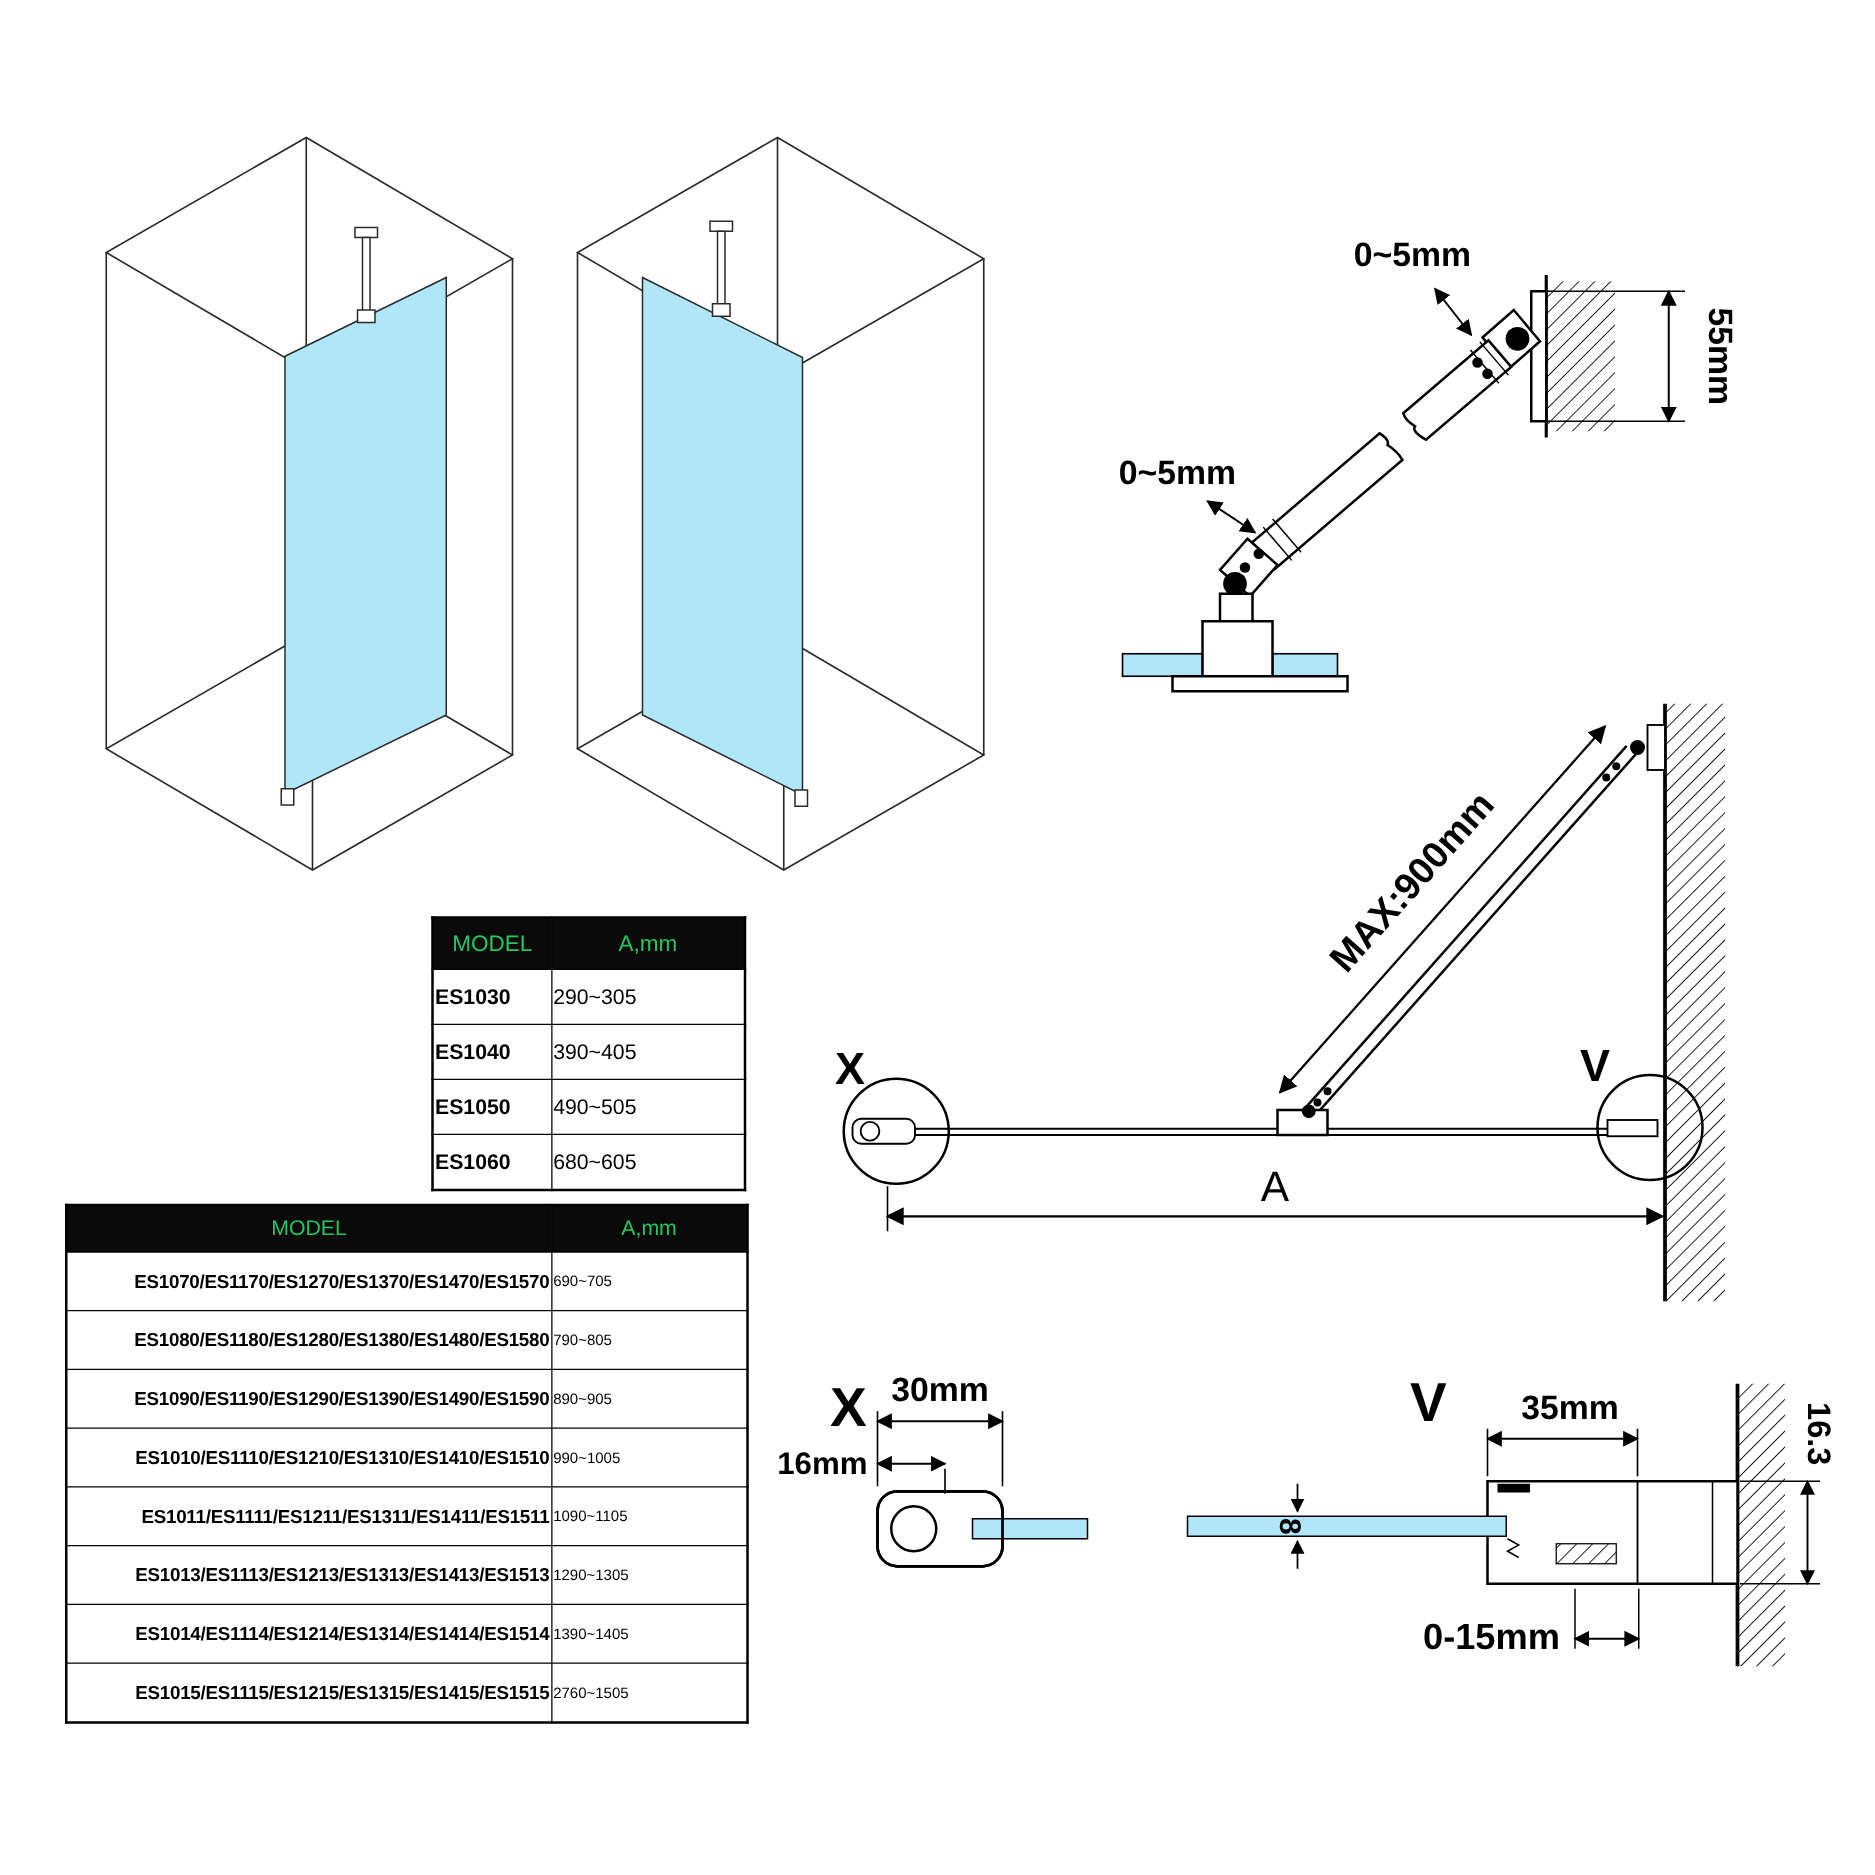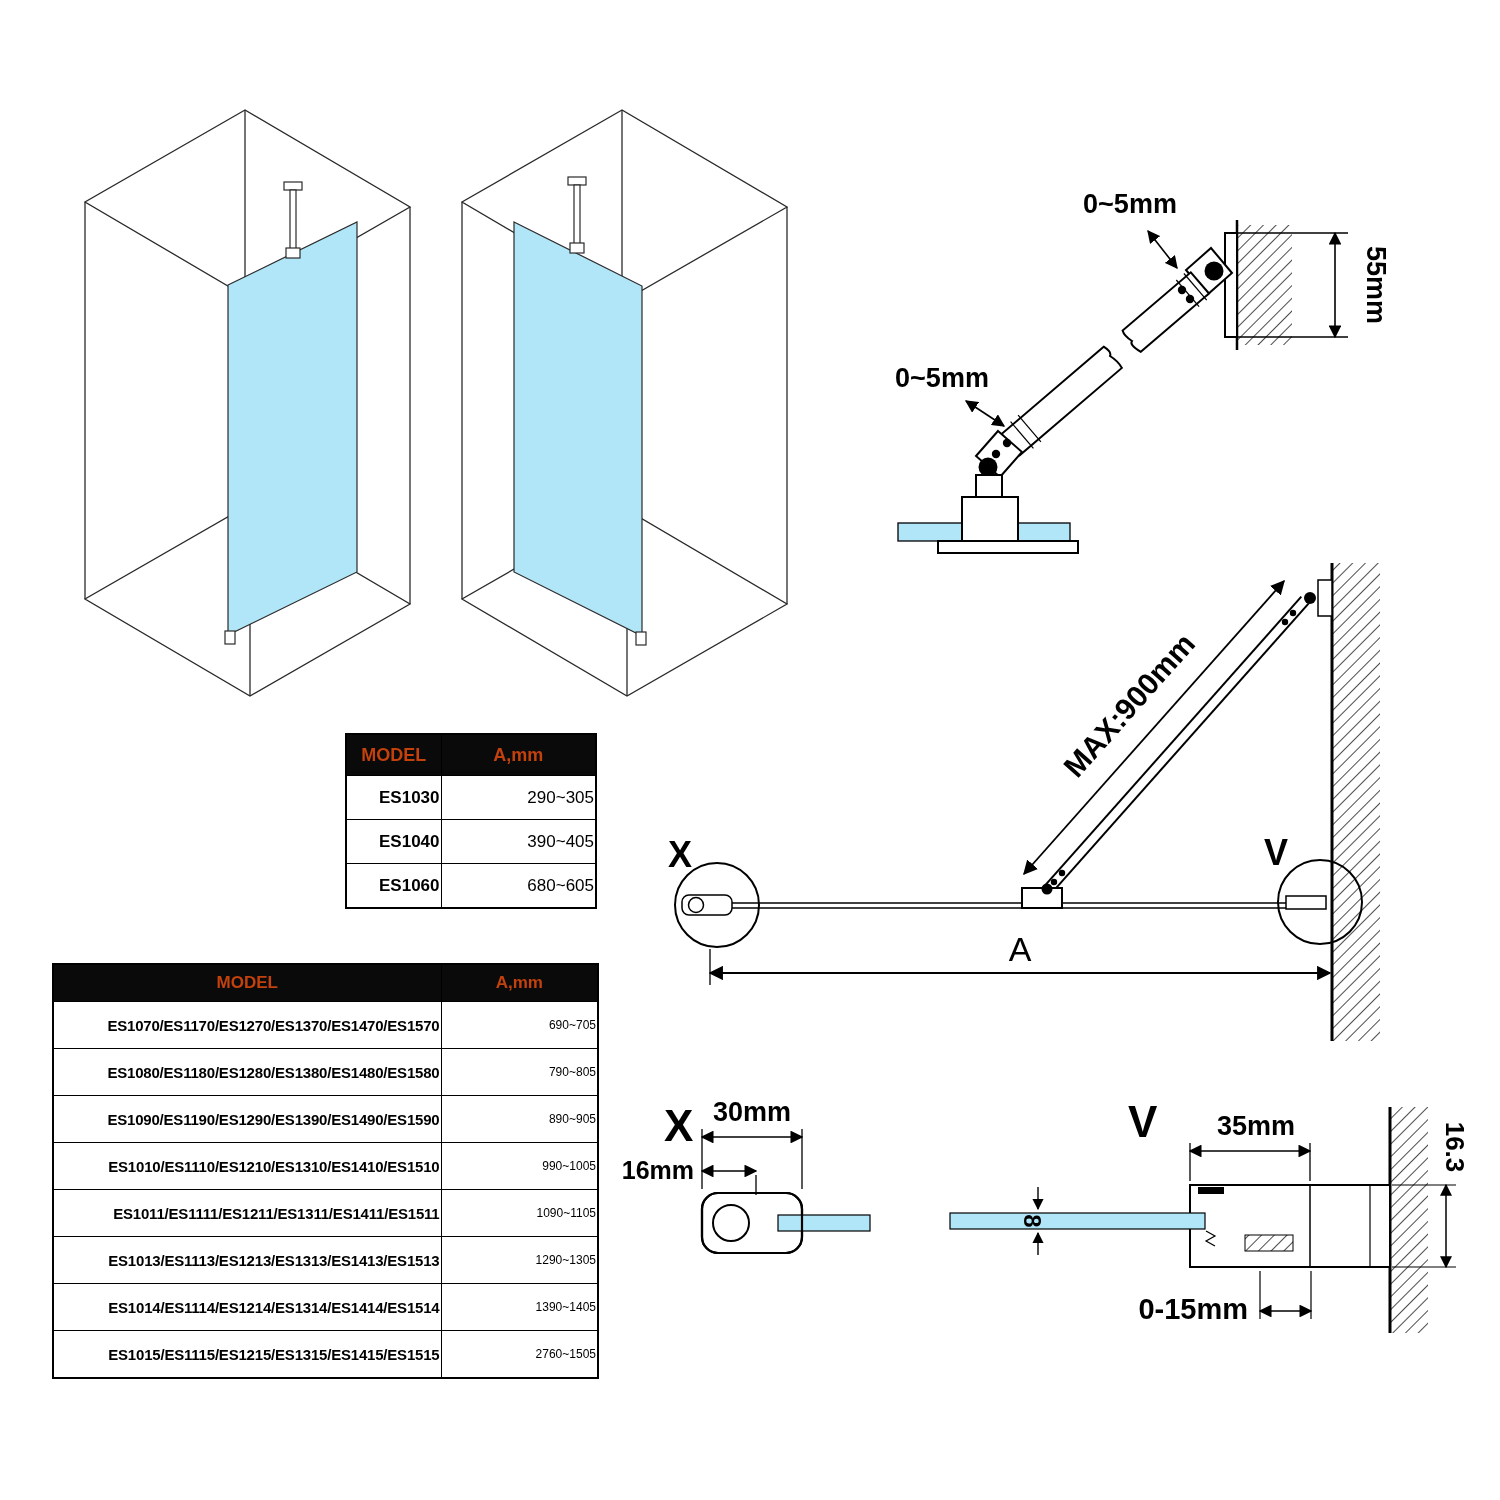--- a/index.html
+++ b/index.html
@@ -4,22 +4,22 @@
 <style>
   html,body{margin:0;padding:0;}
   body{width:1500px;height:1500px;background:#ffffff;position:relative;
        font-family:"Liberation Sans",sans-serif;overflow:hidden;}
   svg{position:absolute;overflow:visible;}
   svg text{font-family:"Liberation Sans",sans-serif;fill:#000;}
   .dim{font-weight:bold;}
   table.spec{position:absolute;border-collapse:collapse;table-layout:fixed;background:#fff;}
   table.spec th,table.spec td{border:1.5px solid #000;}
   table.spec{border:2.5px solid #000;}
-  table.spec th{background:#0a0a0a;color:#c2410c;font-weight:bold;}
-  table.spec td{color:#000;text-align:right;vertical-align:middle;}
+  table.spec th{background:#0a0a0a;color:#22c55e;font-weight:normal;}
+  table.spec td{color:#000;text-align:left;vertical-align:middle;}
   table.small-spec th{height:38px;font-size:18px;}
   table.small-spec td{height:41px;font-size:17px;}
   table.small-spec td.model{font-weight:bold;}
   table.large-spec th{height:34px;font-size:17px;}
   table.large-spec td{height:44px;font-size:12px;}
   table.large-spec td.model{font-weight:bold;font-size:15px;text-align:right;padding-left:9px;letter-spacing:-0.2px;}
 </style>
 </head>
 <body>
 
@@ -244,20 +244,24 @@
   <tbody>
     <tr>
       <td class="model">ES1030</td>
       <td>290~305</td>
     </tr>
     <tr>
       <td class="model">ES1040</td>
       <td>390~405</td>
     </tr>
     <tr>
+      <td class="model">ES1050</td>
+      <td>490~505</td>
+    </tr>
+    <tr>
       <td class="model">ES1060</td>
       <td>680~605</td>
     </tr>
   </tbody>
 </table>
 
 <table class="spec large-spec" style="left:52px;top:963px;width:545px;">
   <colgroup>
       <col style="width:388px">
       <col style="width:157px">

